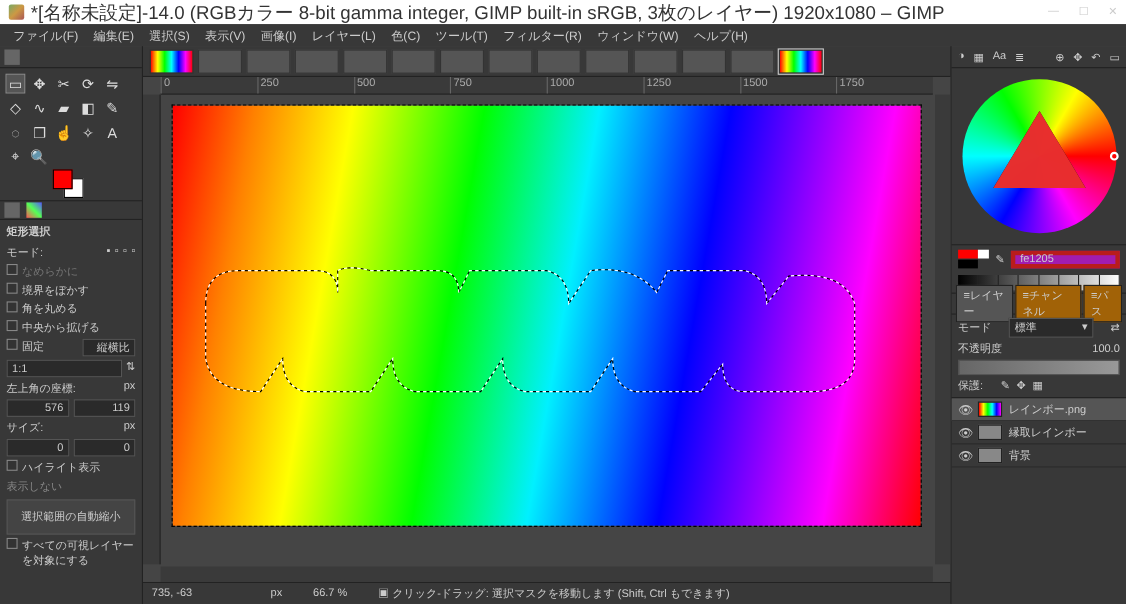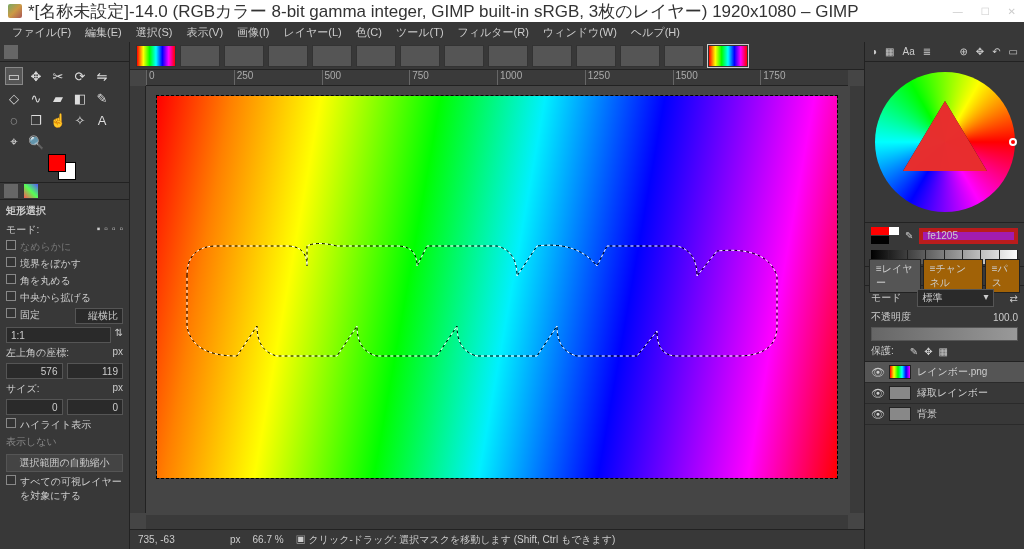--- a/index.html
+++ b/index.html
@@ -21,36 +21,36 @@
 .fg{width:18px;height:18px;background:#f00;border:1px solid #000;position:absolute;left:48px;top:2px;z-index:2}
 .bg{width:18px;height:18px;background:#fff;border:1px solid #000;position:absolute;left:58px;top:10px}
 .opts-tabs{height:18px;display:flex;align-items:center;padding:2px 4px;gap:6px;border-top:1px solid #222;border-bottom:1px solid #222}
 .opts{padding:4px 6px;display:flex;flex-direction:column;gap:3px}
 .opts .hdr{font-weight:bold;margin-bottom:2px}
 .opts .row{display:flex;align-items:flex-start;gap:4px}
 .opts .chk{width:10px;height:10px;border:1px solid #888;background:#333;flex-shrink:0}
 .opts .lbl{flex:1}
 .opts .numrow{display:flex;gap:4px}
 .opts .num{flex:1;height:16px;background:#2a2a2a;border:1px solid #555;display:flex;align-items:center;justify-content:flex-end;padding:0 4px}
-.opts .btn{height:18px;background:#444;border:1px solid #555;display:flex;align-items:center;justify-content:center;margin-top:2px}
+.opts .btn{height:32px;background:#444;border:1px solid #555;display:flex;align-items:center;justify-content:center;margin-top:2px}
 .center{flex:1;display:flex;flex-direction:column;background:#454545;min-width:0}
 .thumbs{height:28px;display:flex;align-items:center;padding:2px 6px;gap:4px;background:#383838;border-bottom:1px solid #222;overflow:hidden}
 .thumb{width:40px;height:22px;background:#555;border:1px solid #333;flex-shrink:0}
 .thumb.rainbow{background:linear-gradient(90deg,#f00,#ff0,#0f0,#0ff,#00f,#f0f,#f00)}
 .canvas-area{flex:1;position:relative;background:#454545;overflow:hidden}
 .ruler-h{position:absolute;top:0;left:16px;right:16px;height:16px;background:#3a3a3a;border-bottom:1px solid #222;font-size:8px;display:flex}
 .ruler-h span{flex:1;border-left:1px solid #666;padding-left:2px;color:#aaa}
 .ruler-v{position:absolute;top:16px;left:0;bottom:16px;width:16px;background:#3a3a3a;border-right:1px solid #222}
 .canvas-wrap{position:absolute;top:16px;left:16px;right:16px;bottom:16px;overflow:hidden;display:flex;align-items:flex-start;justify-content:center;padding-top:10px}
 .canvas{width:680px;height:382px;background:linear-gradient(100deg,#f00 0%,#ff8000 10%,#ff0 22%,#0f0 38%,#00f0ff 52%,#00f 68%,#f0f 88%,#f00 100%);outline:1px dashed #000;position:relative}
 .sel-path{position:absolute;left:20px;top:140px;width:620px;height:130px}
 .sel-path svg{width:100%;height:100%}
 .scroll-h{position:absolute;bottom:0;left:16px;right:16px;height:14px;background:#3a3a3a}
 .scroll-v{position:absolute;top:16px;right:0;bottom:16px;width:14px;background:#3a3a3a}
-.statusbar{height:20px;background:#383838;display:flex;align-items:center;padding:0 8px;gap:12px;border-top:1px solid #222}
+.statusbar{height:20px;background:#383838;display:flex;align-items:center;padding:0 8px;gap:28px;border-top:1px solid #222}
 .statusbar .coords{width:80px}
 .right-dock{width:160px;background:#383838;display:flex;flex-direction:column;border-left:1px solid #222}
 .rd-top-icons{height:20px;display:flex;align-items:center;justify-content:space-between;padding:2px 6px;border-bottom:1px solid #222}
 .rd-top-icons .grp{display:flex;gap:8px}
 .colorwheel{height:160px;display:flex;align-items:center;justify-content:center;position:relative;padding:6px}
 .wheel{width:140px;height:140px;border-radius:50%;background:conic-gradient(from 90deg,#f00,#f0f,#00f,#0ff,#0f0,#ff0,#f00);position:relative;display:flex;align-items:center;justify-content:center}
 .tri{width:0;height:0;border-left:42px solid transparent;border-right:42px solid transparent;border-bottom:70px solid rgba(255,50,50,.9);filter:drop-shadow(0 0 0 #000);transform:translateY(-6px)}
 .wheel .dot{position:absolute;right:-2px;top:50%;width:8px;height:8px;border:2px solid #fff;border-radius:50%;transform:translateY(-50%)}
 .swatches{padding:4px 6px;display:flex;align-items:center;gap:6px;border-top:1px solid #222}
 .sw-main{display:flex;flex-direction:column;gap:1px}

